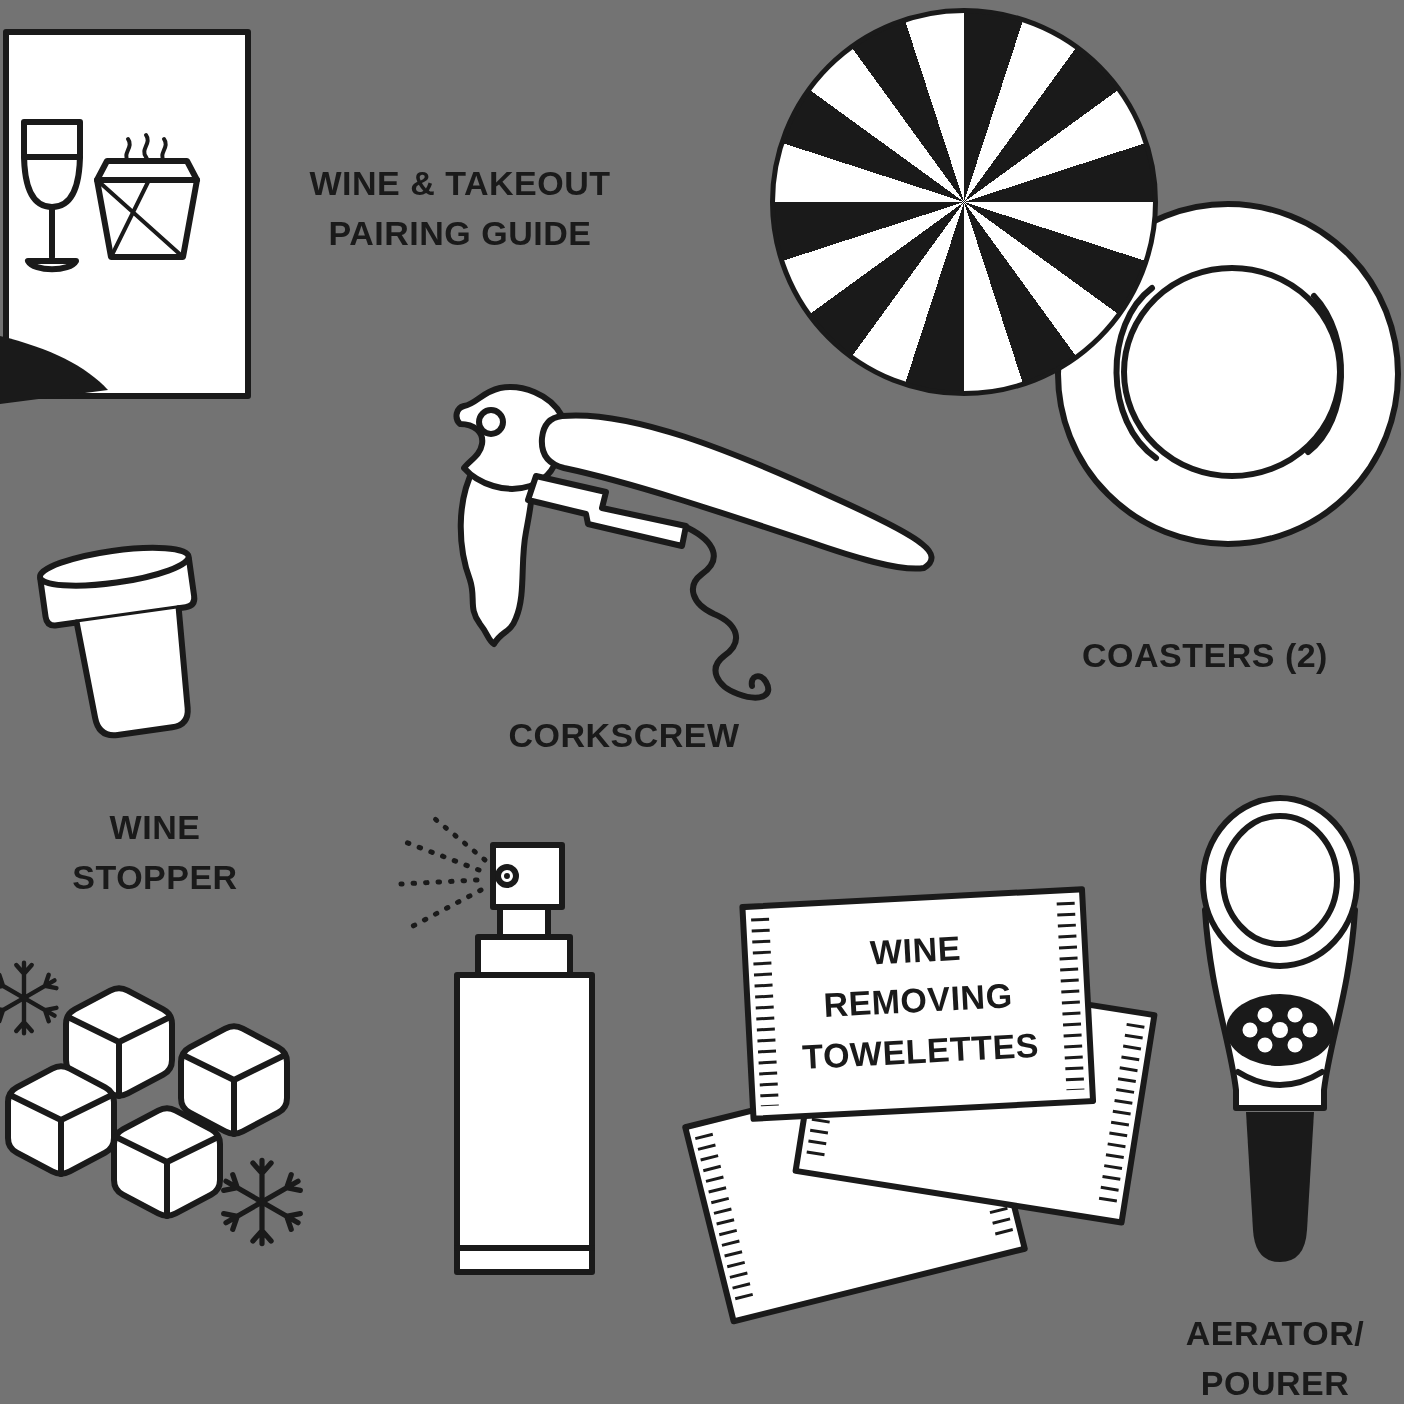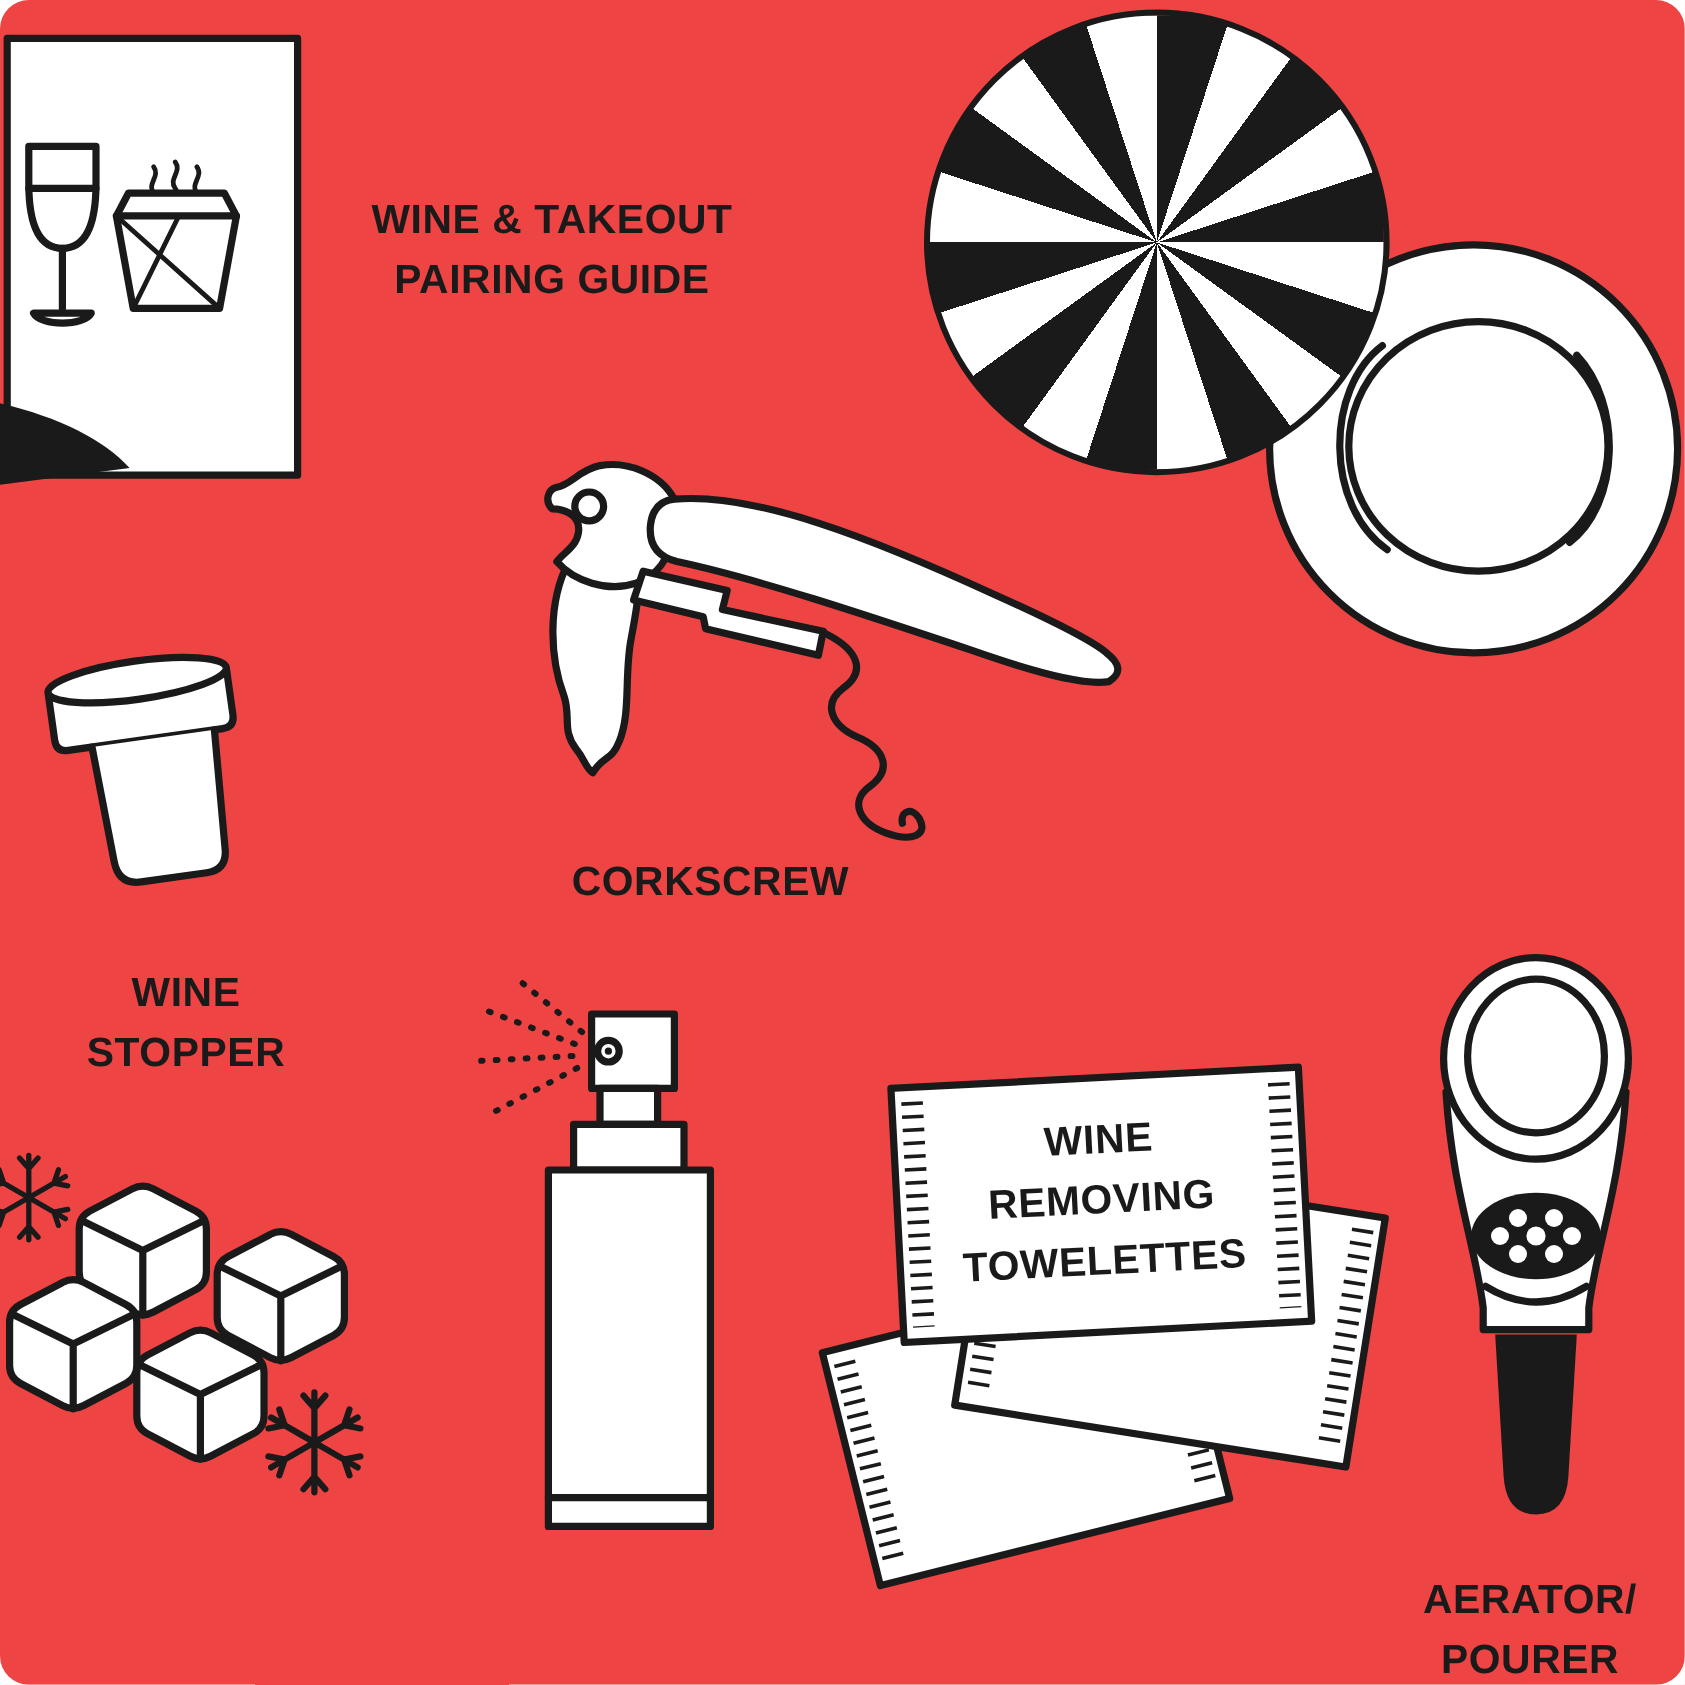--- a/index.html
+++ b/index.html
@@ -1,19 +1,19 @@
 <!DOCTYPE html>
 <html><head>
 <meta charset="utf-8">
 <style>
   *{margin:0;padding:0;box-sizing:border-box}
   html,body{background:#fff}
   #canvas{
-    position:relative;width:1404px;height:1404px;background:#ef4444;
-    overflow:hidden;font-family:"Liberation Sans",sans-serif;color:#1a1a1a;border-radius:24px;
+    position:relative;width:1404px;height:1404px;background:#737373;
+    overflow:hidden;font-family:"Liberation Sans",sans-serif;color:#1a1a1a;
   }
   .illus{position:absolute}
   .label{
     position:absolute;font-weight:700;font-size:34px;line-height:1.48;
     letter-spacing:.5px;text-align:center;white-space:pre-line;color:#1a1a1a;
   }
   svg{display:block;overflow:visible}
   .st{stroke:#1a1a1a;fill:none;stroke-width:6;stroke-linejoin:round;stroke-linecap:round}
   .stw{stroke:#1a1a1a;fill:#ffffff;stroke-width:6;stroke-linejoin:round;stroke-linecap:round}
   .thin{stroke-width:4}
@@ -58,20 +58,21 @@
 
   <svg id="coaster-ring" class="illus" style="left:1052px;top:176px" width="352" height="400" viewBox="0 0 352 400">
     <circle cx="176" cy="198" r="170" class="stw" stroke-width="5"></circle>
     <g>
       <ellipse cx="180" cy="196" rx="108" ry="104" class="st"></ellipse>
       <path d="M100,112 C52,148 52,246 104,282" class="st" stroke-width="16"></path>
       <path d="M262,120 C300,160 298,244 256,276" class="st" stroke-width="10"></path>
     </g>
   </svg>
   <div id="coaster-pinwheel" class="illus"></div>
+  <div class="label" style="left:1040px;top:630px;width:330px">COASTERS (2)</div>
 
   <svg class="illus" style="left:430px;top:372px" width="520" height="345" viewBox="0 0 520 345">
 
     <path class="stw" d="M44,96 C26,130 28,176 40,208 C46,226 38,236 50,252 C58,262 58,268 64,272
          C72,258 80,262 86,246 C96,222 90,190 96,160 C100,138 104,120 100,106
          C82,112 60,108 44,96 Z"></path>
 
     <path class="stw" d="M132,44 C120,22 92,12 70,16 C52,20 46,32 34,34 C26,36 24,46 30,52
          C44,52 54,60 52,72 C50,84 40,88 34,96 C48,112 76,122 100,114
          C118,108 128,94 132,70 Z"></path>
@@ -79,21 +80,21 @@
 
     <path class="stw" d="M106,104 L176,120 L172,136 L256,154 L252,174 L158,152 L156,142 L98,128 Z"></path>
 
     <path class="stw" d="M132,44 C200,38 300,78 400,124 C440,142 478,160 492,172 Q510,186 494,196
          C470,200 420,184 380,170 C290,140 200,110 134,96 Q110,90 112,66 Q114,46 132,44 Z"></path>
 
     <path class="st" d="M258,156 C286,170 292,188 272,202 C256,214 262,232 284,242
          C308,252 314,270 294,284 C278,296 286,314 308,322
          C330,330 344,324 336,310 C330,300 320,304 322,314"></path>
   </svg>
-  <div class="label" style="left:442px;top:710px;width:300px">CORKSCREW</div>
+  <div class="label" style="left:474px;top:710px;width:300px">CORKSCREW</div>
 
   <svg class="illus" style="left:25px;top:528px" width="200" height="235" viewBox="0 0 200 235">
     <g transform="rotate(-8 100 115)">
       <path class="stw" d="M25,40 L25,78 Q25,88 35,88 L165,88 Q175,88 175,78 L175,40"></path>
       <ellipse cx="100" cy="38" rx="75" ry="16" class="stw"></ellipse>
       <path class="stw" d="M55,88 L60,185 Q61,205 80,205 L135,205 Q152,205 153,188 L158,88"></path>
     </g>
   </svg>
   <div class="label" style="left:30px;top:802px;width:250px">WINE
 STOPPER</div>

